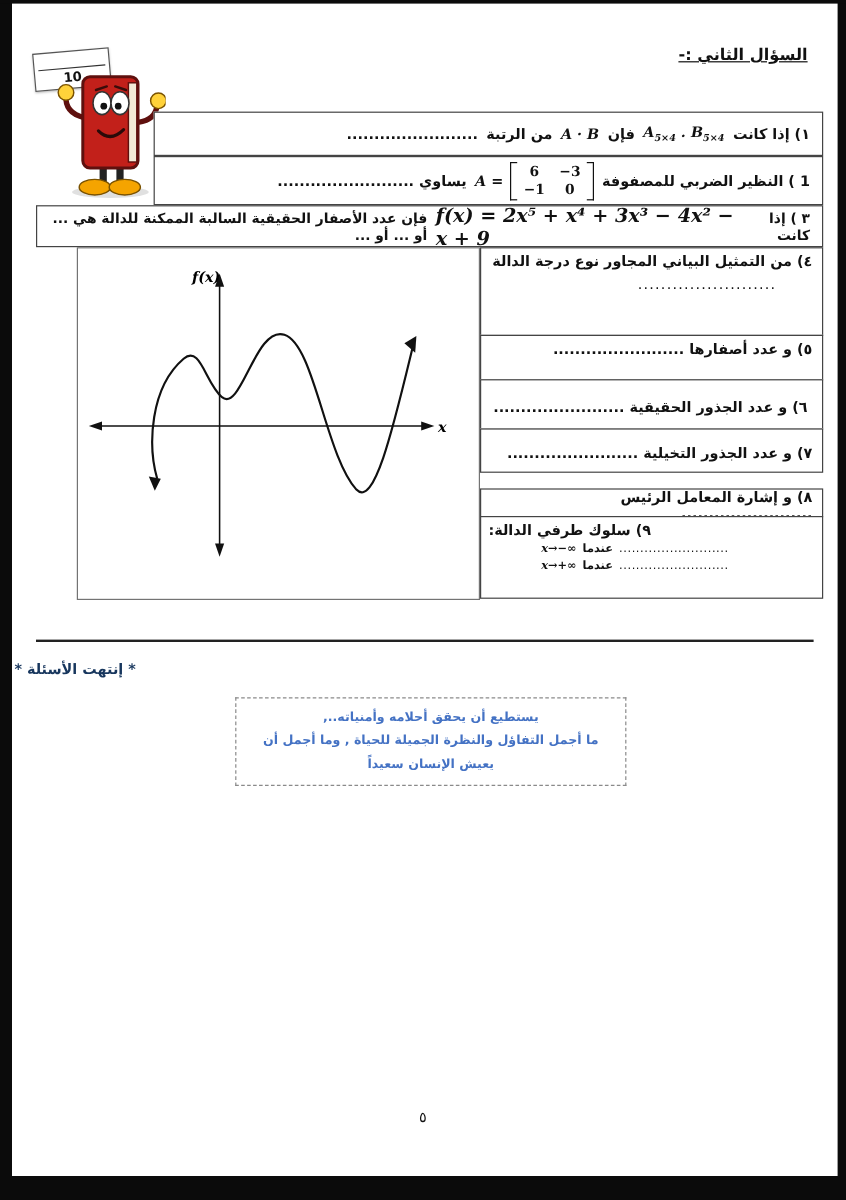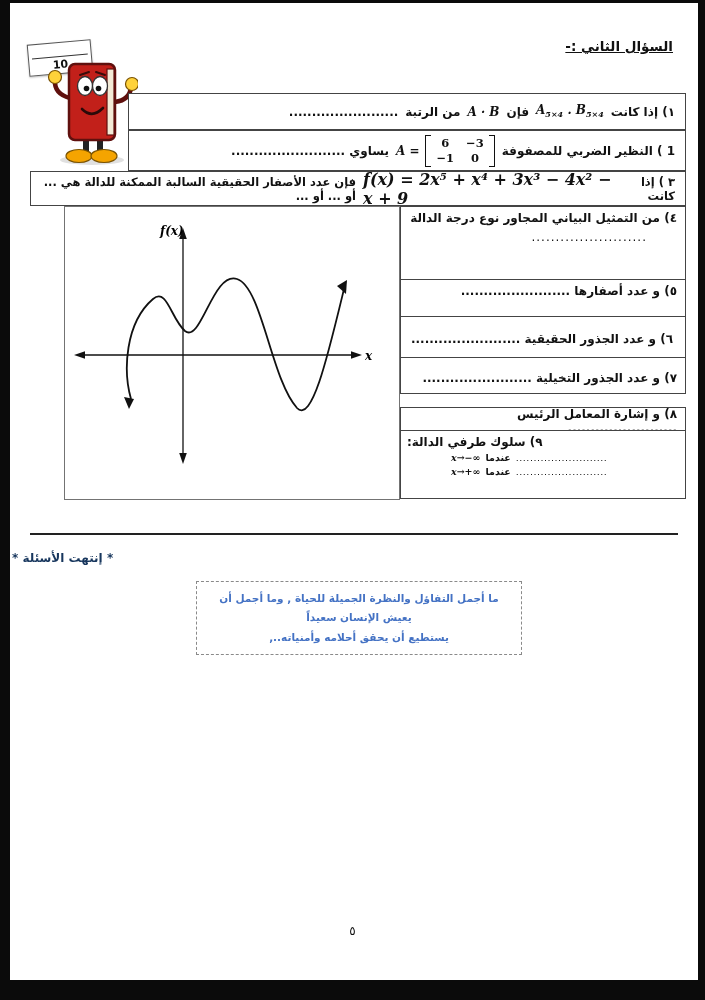--- a/index.html
+++ b/index.html
@@ -205,17 +205,17 @@
       <span>عندما</span>
       <span class="d">..........................</span>
     </div>
   </div>
 </div>
 
 <div class="divider"></div>
 <div class="end-note" style="color: rgb(23, 54, 93);">* إنتهت الأسئلة *</div>
 
 <div class="quote-box" style="color: rgb(68, 114, 196);">
+  <div>يستطيع أن يحقق أحلامه وأمنياته..,</div>
   <div>ما أجمل التفاؤل والنظرة الجميلة للحياة , وما أجمل أن يعيش الإنسان سعيداً</div>
-  <div>يستطيع أن يحقق أحلامه وأمنياته..,</div>
 </div>
 
 <div class="page-num">٥</div>
 
 </body></html>

